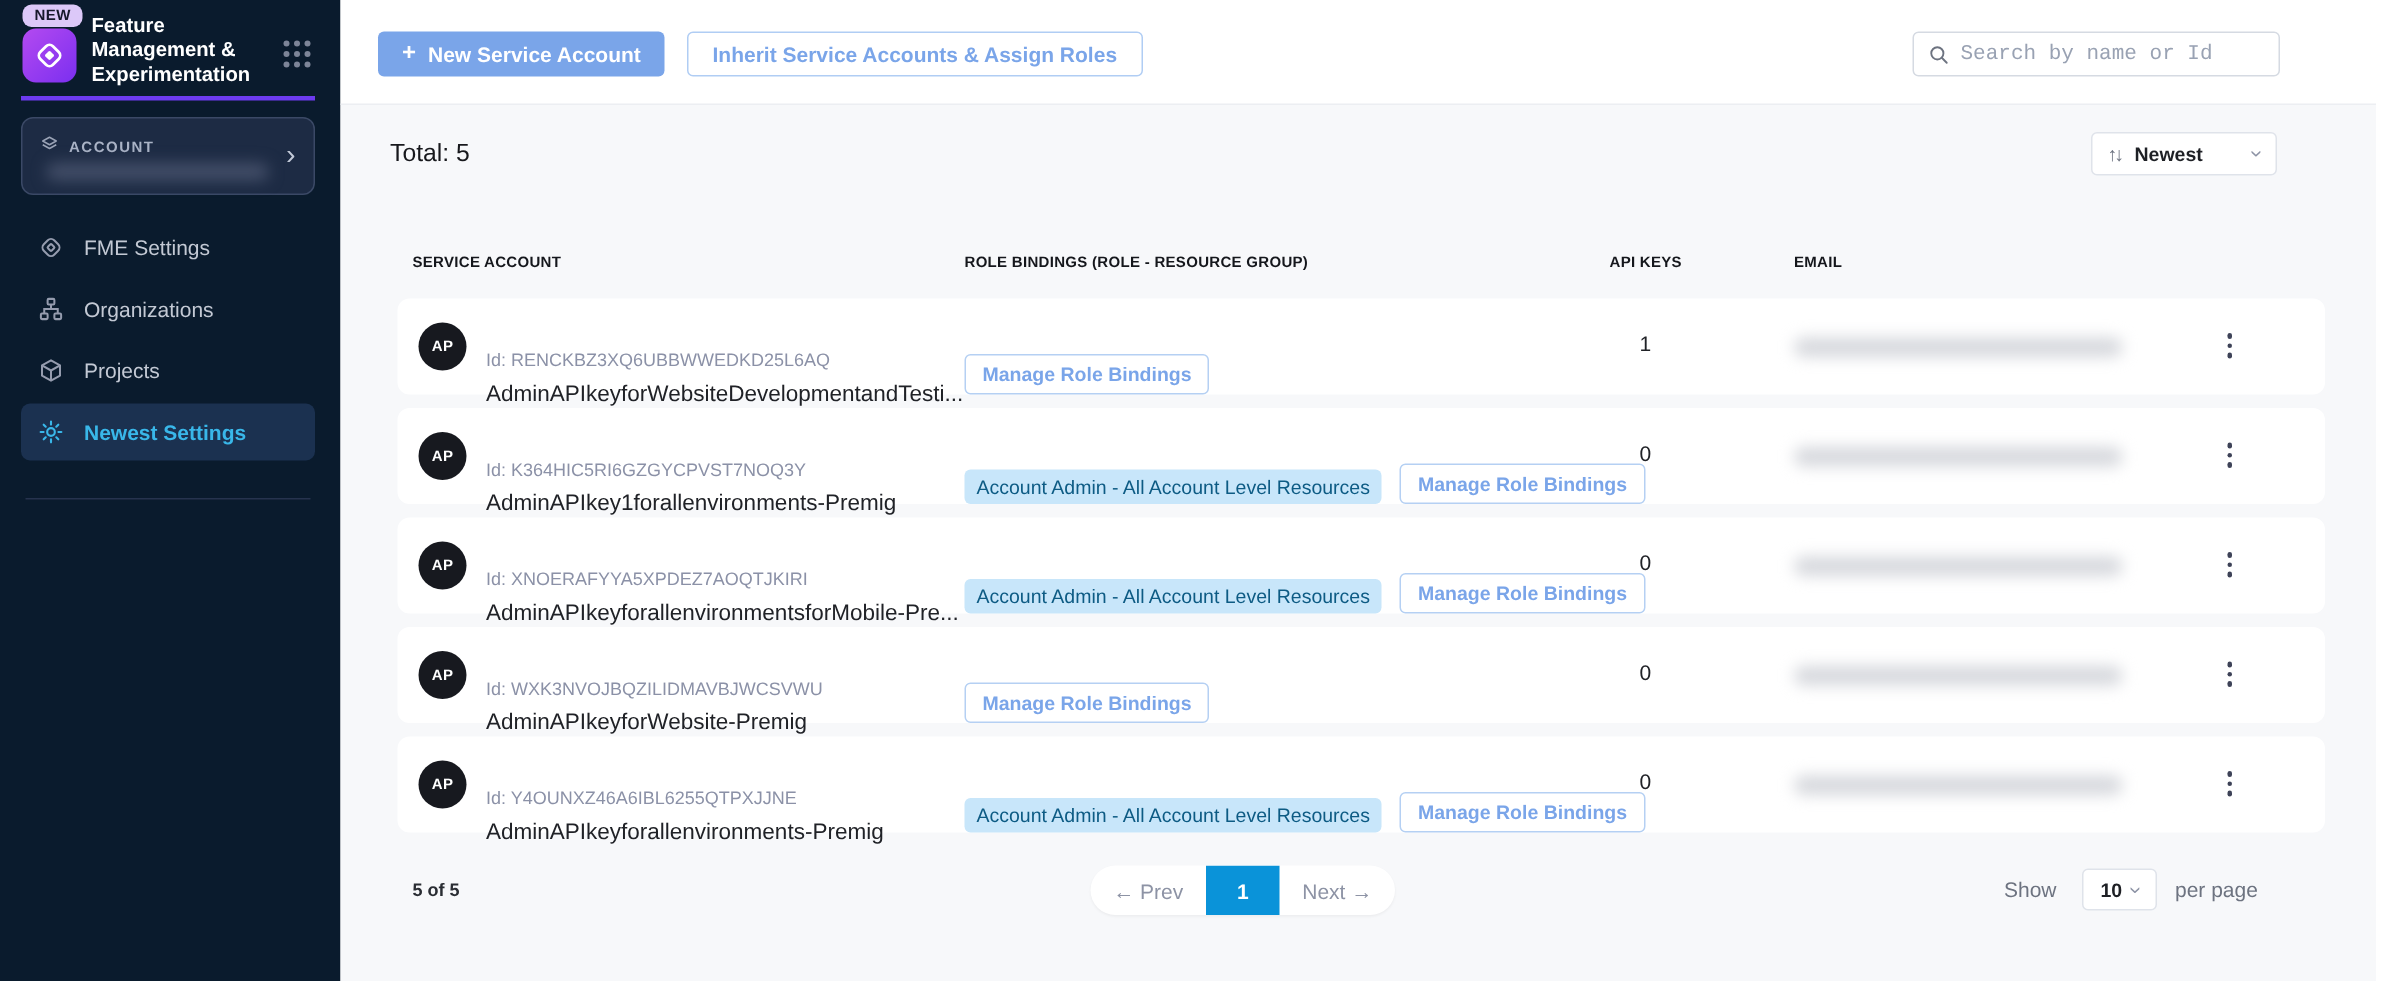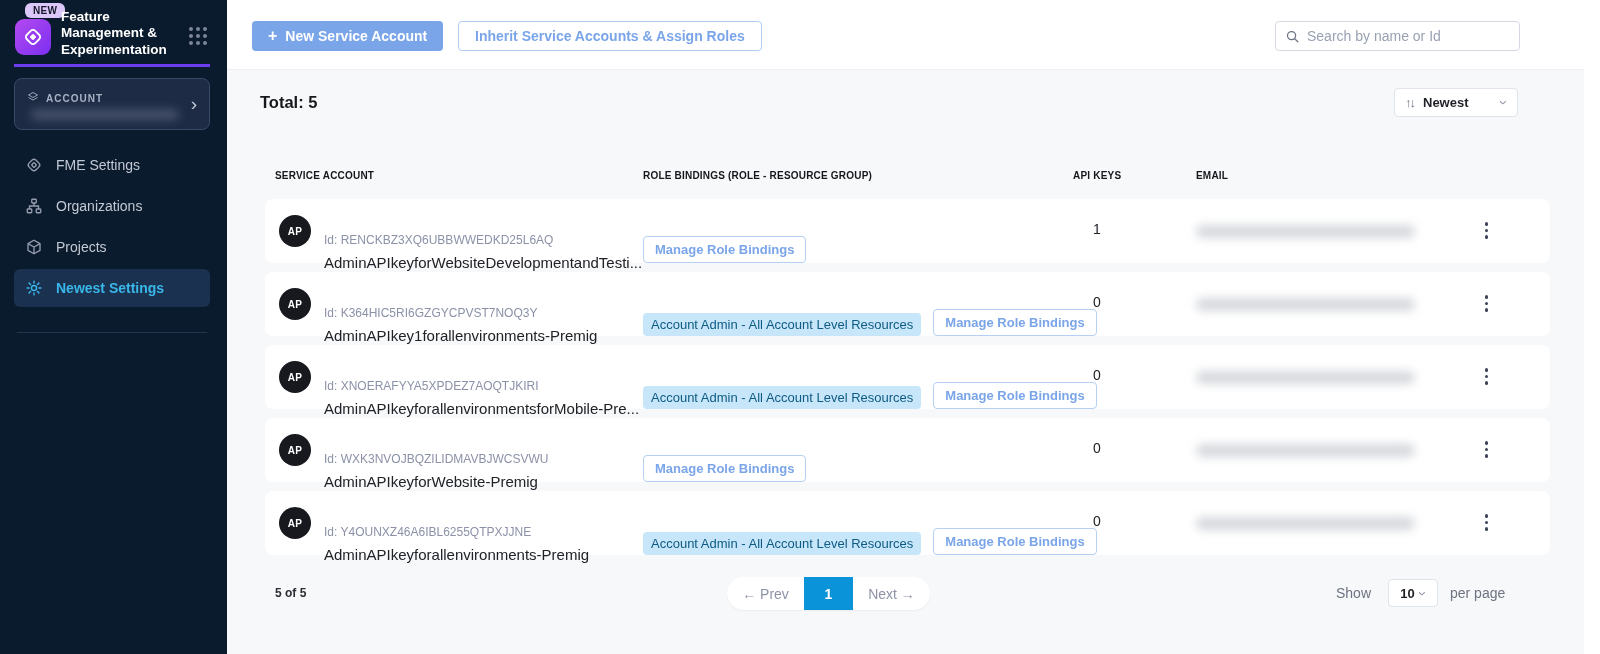--- a/index.html
+++ b/index.html
@@ -3,21 +3,21 @@
 <meta charset="utf-8">
 <style>
   * { margin:0; padding:0; box-sizing:border-box; }
   html,body { width:1600px; height:654px; overflow:hidden; background:#ffffff;
     font-family:"Liberation Sans", sans-serif; }
   .stage { position:relative; width:1600px; height:654px; }
 
   
   .sidebar { position:absolute; left:0; top:0; width:227px; height:654px; background:#0a1b2d; }
   .brand { position:relative; height:66px; }
-  .new-badge { position:absolute; left:25px; top:3px; background:#dcc8f8; color:#16182b;
+  .new-badge { position:absolute; left:15px; top:3px; background:#dcc8f8; color:#16182b;
     font-size:10px; font-weight:bold; padding:2px 8px; border-radius:6px; letter-spacing:.3px; }
   .brand-logo { position:absolute; left:15px; top:19px; width:36px; height:36px; border-radius:9px;
     background:linear-gradient(135deg,#b44af0,#7b2ff0); display:flex; align-items:center; justify-content:center; }
   .brand-title { position:absolute; left:61px; top:9px; width:122px; color:#ffffff;
     font-size:13.5px; font-weight:bold; line-height:1.22; }
   .grid-icon { position:absolute; right:20px; top:27px; display:grid;
     grid-template-columns:repeat(3,4px); grid-gap:3px; cursor:pointer; }
   .grid-icon i { width:4px; height:4px; border-radius:50%; background:#7d8598; }
   .brand-rule { position:absolute; left:14px; top:64px; width:196px; height:3px; background:#6d3bf0; }
 
@@ -44,25 +44,25 @@
     background:#7aa5e9; border:none; border-radius:4px; color:#ffffff; font-size:14px;
     font-weight:bold; font-family:inherit; cursor:pointer; display:flex; align-items:center; gap:8px; }
   .btn-primary .plus { font-size:16px; font-weight:bold; }
   .btn-outline { position:absolute; left:231px; top:21px; height:30px; padding:0 16px;
     background:#ffffff; border:1px solid #b0cdf4; border-radius:4px; color:#7aa5e9;
     font-size:14px; font-weight:bold; font-family:inherit; cursor:pointer; }
   .search-wrap { position:absolute; right:64px; top:21px; width:245px; height:30px;
     border:1px solid #d5dae2; border-radius:4px; background:#fff; display:flex; align-items:center; padding:0 9px; gap:7px; }
   .search-wrap svg { flex:0 0 auto; }
   .search-wrap input { border:none; outline:none; width:100%; font-size:14px; color:#000000;
-    font-family:Liberation Sans, sans-serif; background:transparent; }
+    font-family:Liberation Mono, monospace; background:transparent; }
   .search-wrap input::placeholder { color:#99a2b3; }
 
   .content { position:absolute; left:227px; top:70px; width:1357px; height:584px; background:#f7f8fa; }
-  .total { position:absolute; left:33px; top:23px; font-size:16.5px; font-weight:bold; color:#17181c; }
+  .total { position:absolute; left:33px; top:23px; font-size:16.5px; font-weight:normal; color:#17181c; }
   .sort-box { position:absolute; left:1167px; top:18px; width:124px; height:29px; background:#fff;
     border:1px solid #dfe3ea; border-radius:4px; display:flex; align-items:center; padding:0 10px; gap:9px; cursor:pointer; }
   .sort-arrows { color:#6d7380; font-size:13px; letter-spacing:-2px; }
   .sort-label { font-size:13px; font-weight:bold; color:#1e2025; flex:1; }
   .chev-down { color:#8d93a5; font-size:15px; transform:rotate(90deg); display:inline-block; line-height:1; }
 
   .col-head { position:absolute; top:100px; font-size:10px; font-weight:bold; color:#15171c; letter-spacing:.2px; }
   .ch-0 { left:48px; } .ch-1 { left:416px; } .ch-2 { left:846px; } .ch-3 { left:969px; }
 
   .rows { position:absolute; left:38px; top:129px; width:1285px; }

